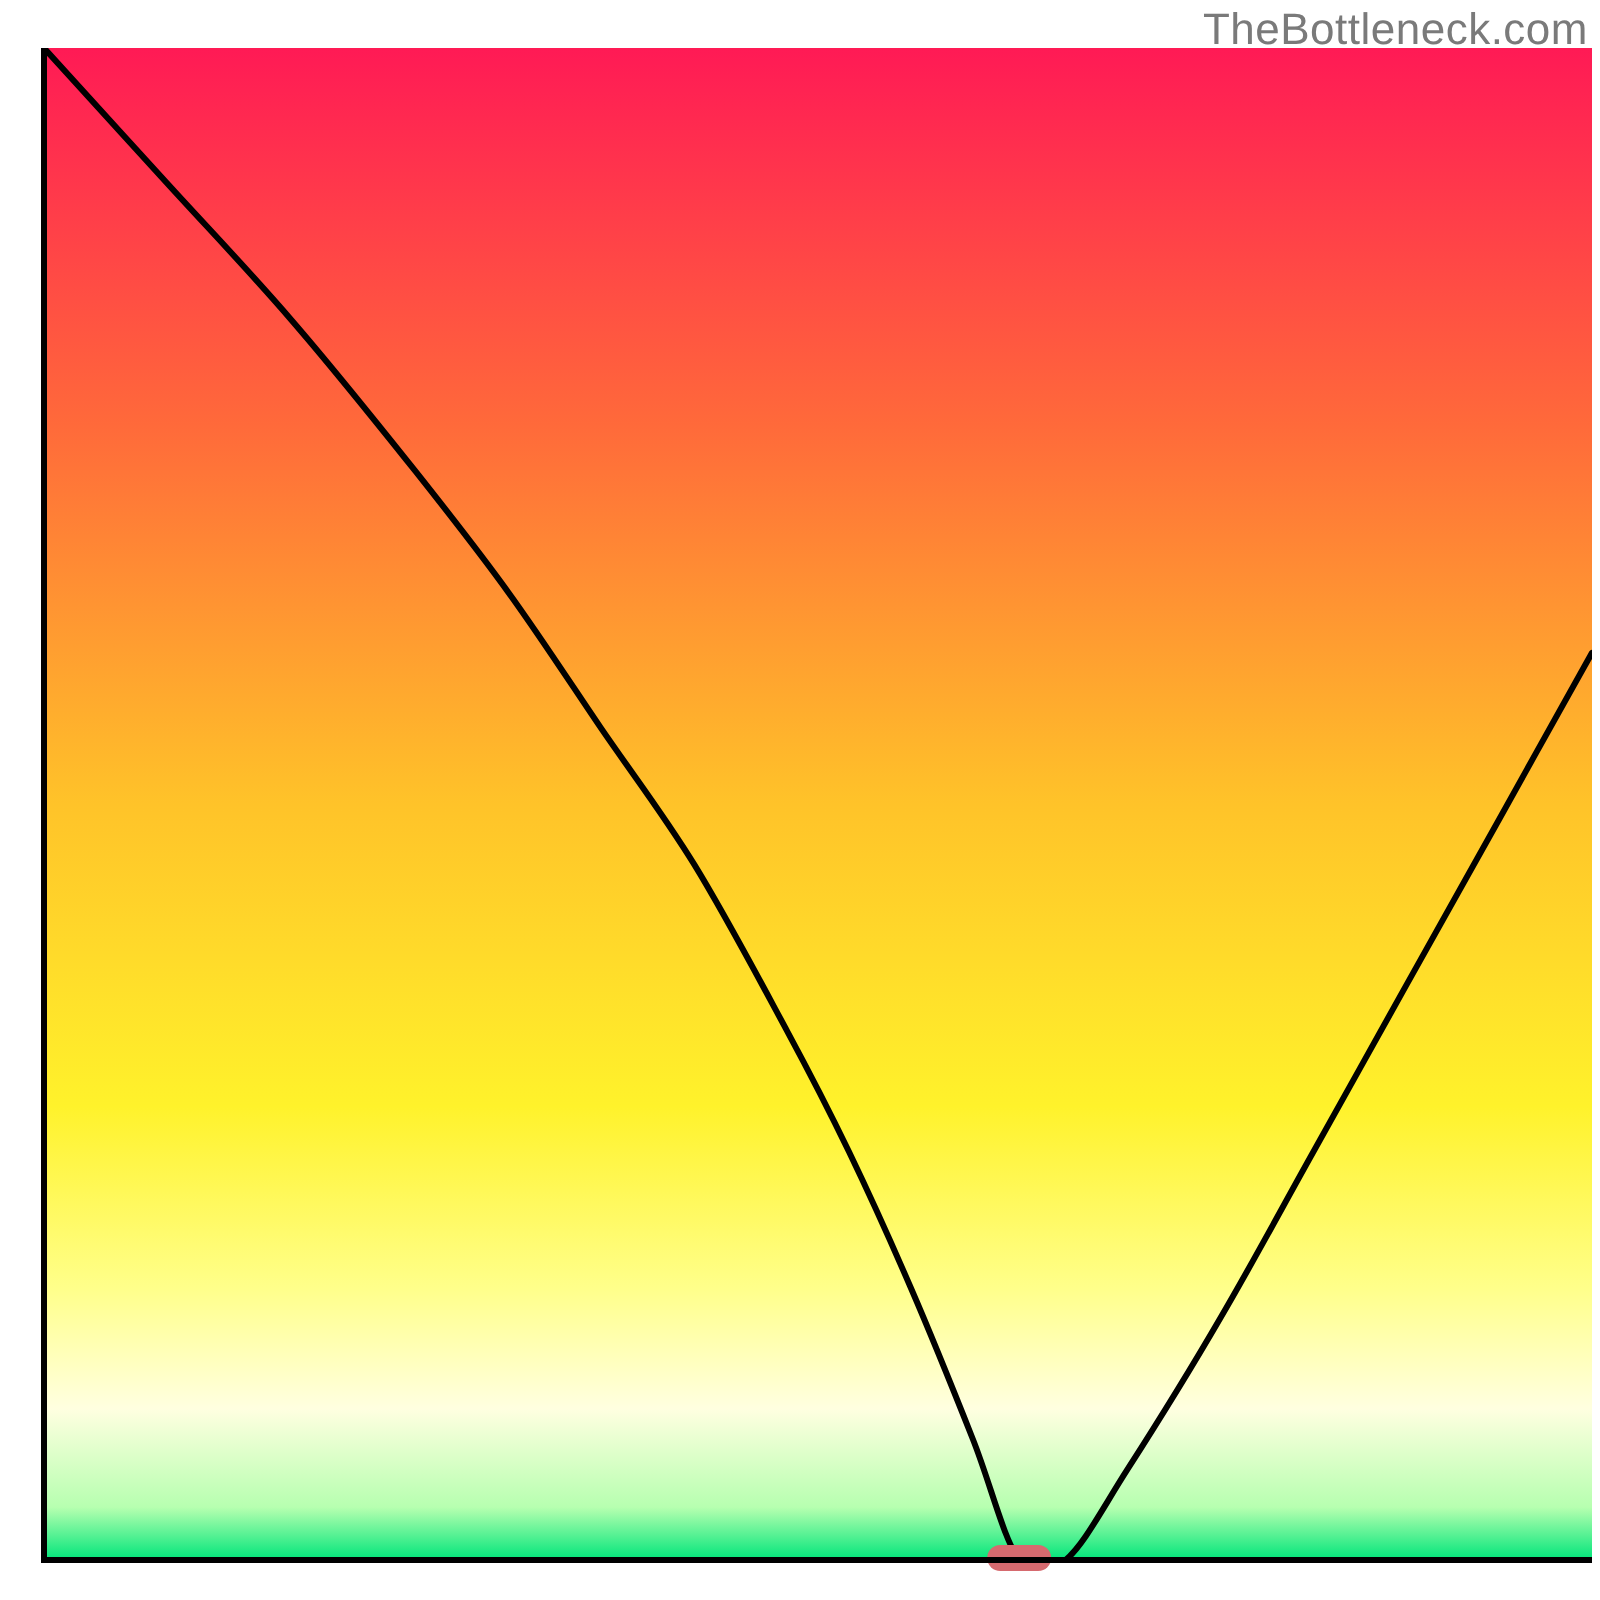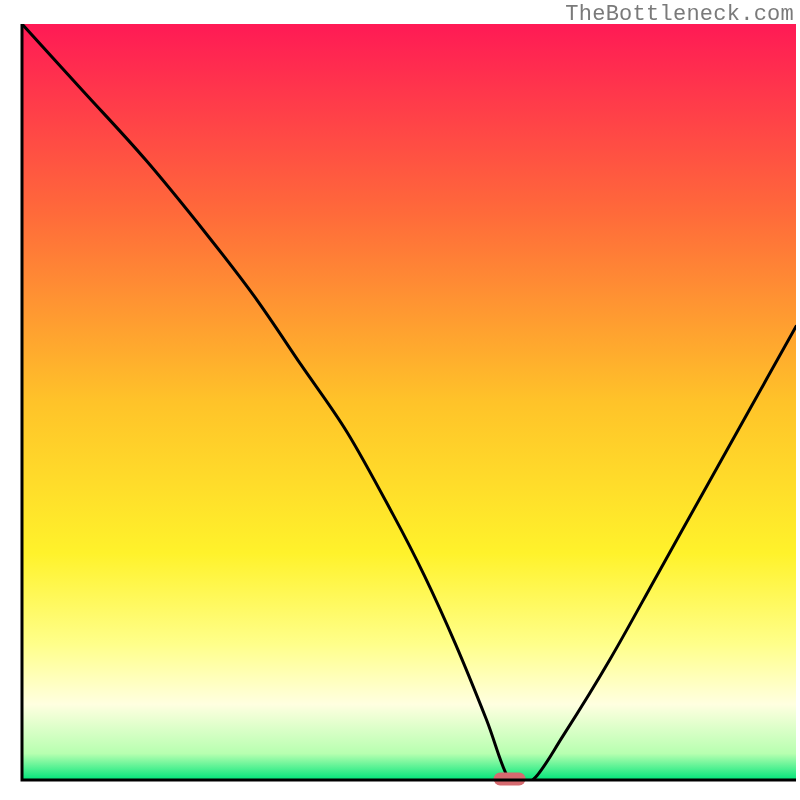--- a/index.html
+++ b/index.html
@@ -8,21 +8,20 @@
     width: 800px;
     height: 800px;
     background: #ffffff;
     font-family: Arial, Helvetica, sans-serif;
     overflow: hidden;
   }
   .stage {
     position: relative;
     width: 800px;
     height: 800px;
-    font-family: Liberation Mono, monospace;
   }
   .watermark {
     position: absolute;
     top: 2px;
     right: 6px;
     font-size: 22px;
     font-weight: 500;
     color: #7a7a7a;
     letter-spacing: 0.25px;
   }

